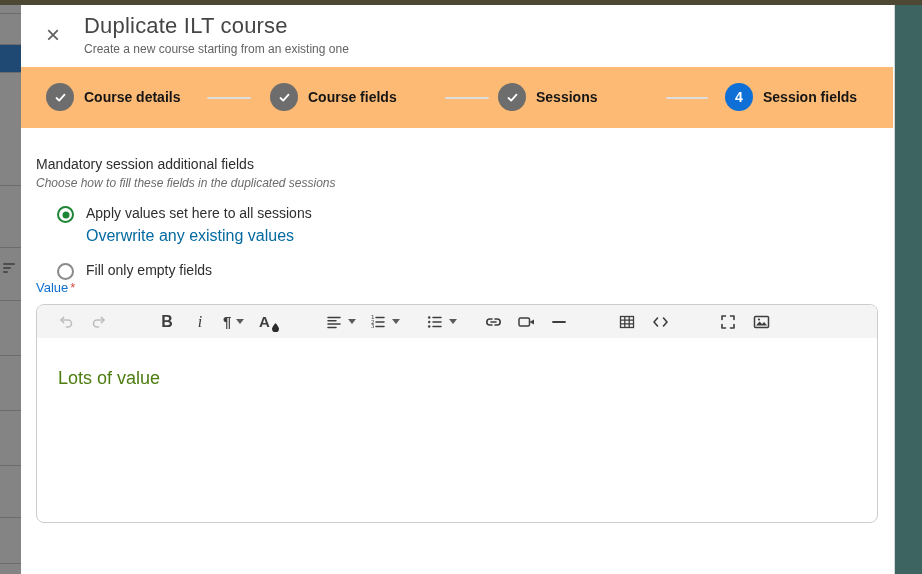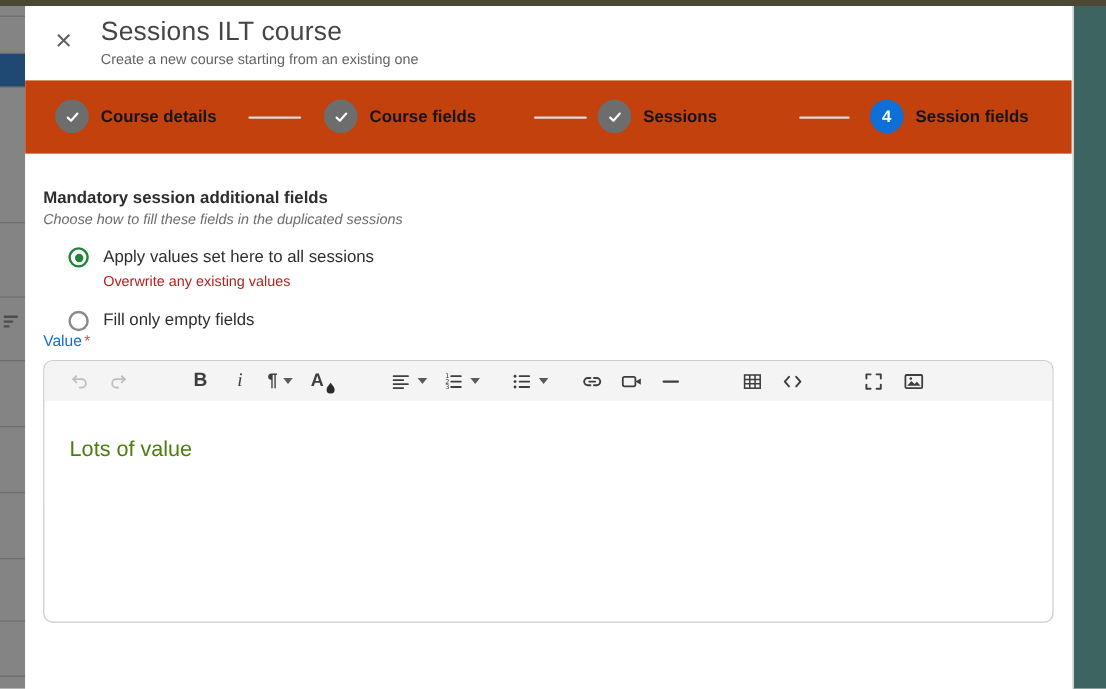--- a/index.html
+++ b/index.html
@@ -29,48 +29,48 @@
   .close-btn {
     position: absolute; left: 18px; top: 16px; width: 28px; height: 28px;
     background: none; border: none; font-size: 24px; line-height: 28px; color: #5f5f5f;
     cursor: pointer; font-family: "Liberation Sans", sans-serif;
   }
   .title-block { position: absolute; left: 63px; top: 8px; }
   .modal-title { font-size: 22px; font-weight: 400; color: #454545; letter-spacing: 0.2px; }
   .modal-subtitle { font-size: 12px; color: #636363; margin-top: 3px; }
 
   
-  .stepper { position: relative; height: 61px; background: #c2410c; }
+  .stepper { position: relative; height: 61px; background: #fdba74; }
   .step { position: absolute; top: 16px; display: flex; align-items: center; gap: 10px; cursor: pointer; }
   .step-circle {
     width: 28px; height: 28px; border-radius: 50%;
     display: flex; align-items: center; justify-content: center; flex: 0 0 28px;
   }
   .step-circle.done { background: #6d6d6d; }
   .step-circle.current { background: #0e6fd6; color: #fff; font-size: 14px; font-weight: 600; }
   .step-label { font-size: 14px; font-weight: 600; color: #151515; white-space: nowrap; }
   .step-connector { position: absolute; top: 30px; height: 2px; background: #dddddd; border-radius: 1px; }
 
   
   .content { padding: 28px 15px 0 15px; }
-  .section-heading { font-size: 14px; font-weight: 700; color: #2e2e2e; }
+  .section-heading { font-size: 14px; font-weight: 400; color: #2e2e2e; }
   .section-subheading { font-size: 12px; color: #6b6b6b; margin-top: 4px; font-style: italic; }
 
   .options { margin: 15px 0 0 21px; }
   .option { display: flex; align-items: flex-start; gap: 12px; cursor: pointer; }
   .option + .option { margin-top: 17px; text-align: center; }
   .radio { width: 17px; height: 17px; border-radius: 50%; position: relative; flex: 0 0 17px; margin-top: 1px; }
   .radio.selected { border: 2px solid #1d8535; }
   .radio.selected::after {
     content: ""; position: absolute; left: 50%; top: 50%; transform: translate(-50%,-50%);
     width: 7px; height: 7px; border-radius: 50%; background: #1d8535;
   }
   .radio.unselected { border: 2px solid #8a8a8a; }
   .opt-label { font-size: 14px; color: #2e2e2e; }
-  .opt-desc { font-size: 12px; color: #b91c1c; margin-top: 6px; }
+  .opt-desc { font-size: 16px; color: #0369a1; margin-top: 6px; }
 
   .field-label { font-size: 13px; color: #0f6fd1; }
   .required-mark { color: #d94f43; margin-left: 2px; }
 
   
   .editor { margin-top: 9px; width: 842px; height: 219px; border: 1px solid #c9cdcf; border-radius: 8px; overflow: hidden; background: #fff; }
   .toolbar { height: 33px; background: #f4f4f4; display: flex; align-items: center; padding: 0 8px; }
   .tb-btn {
     height: 26px; min-width: 24px; border: none; background: none; cursor: pointer;
     display: flex; align-items: center; justify-content: center;
@@ -113,21 +113,21 @@
   <div class="row-line" style="top:558px"></div>
 </div>
 
 <div class="side-panel"></div>
 
 <div class="modal">
 
   <div class="modal-header">
     <button class="close-btn">×</button>
     <div class="title-block">
-      <div class="modal-title">Sessions ILT course</div>
+      <div class="modal-title">Duplicate ILT course</div>
       <div class="modal-subtitle">Create a new course starting from an existing one</div>
     </div>
   </div>
 
   <div class="stepper">
     <div class="step" style="left:25px">
       <span class="step-circle done">
         <svg width="13" height="13" viewBox="0 0 13 13">
             <polyline points="2.5,7 5.2,9.6 10.5,3.6" fill="none" stroke="#ffffff" stroke-width="1.8" stroke-linecap="round" stroke-linejoin="round"></polyline>
           </svg>

